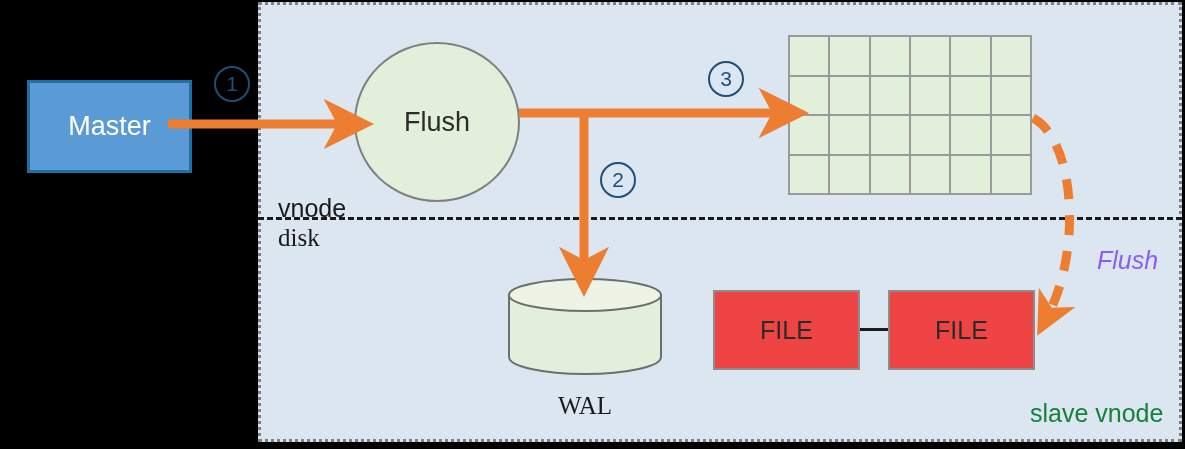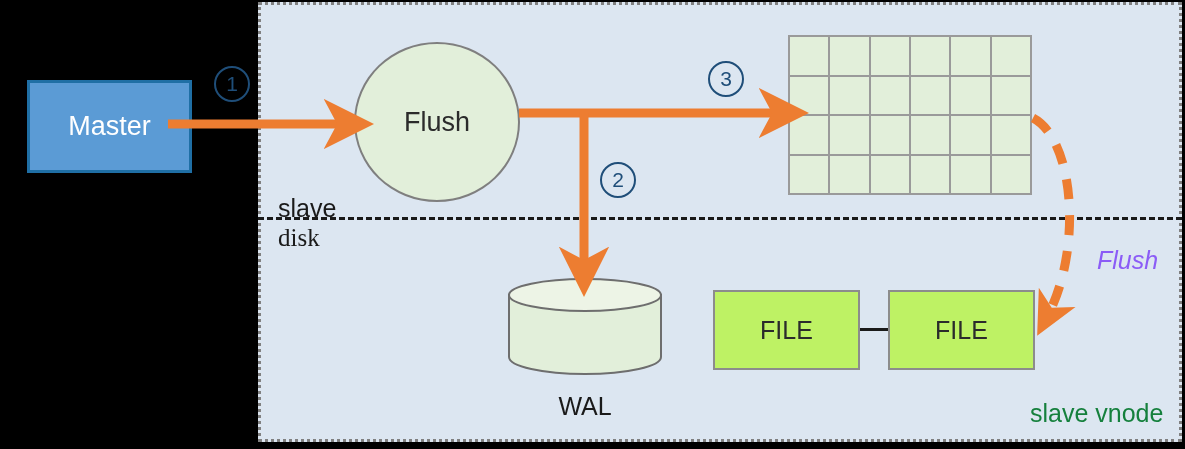--- a/index.html
+++ b/index.html
@@ -94,29 +94,30 @@
     height: 98px;
   }
   #wal-label {
     position: absolute;
     left: 508px;
     top: 392px;
     width: 154px;
     text-align: center;
     font-size: 25px;
     color: #1A1A1A;
+    font-family: Liberation Serif, serif;
   }
 
   
   .file-box {
     position: absolute;
     top: 290px;
     width: 147px;
     height: 80px;
-    background: #bef264;
+    background: #ef4444;
     border: 2px solid #8C8C8C;
     box-sizing: border-box;
     display: flex;
     align-items: center;
     justify-content: center;
     font-size: 25px;
     color: #2B2B2B;
   }
   #file-box-1 { left: 713px; }
   #file-box-2 { left: 888px; }
@@ -250,21 +251,21 @@
 
   <div id="file-link"></div>
   <div class="file-box" id="file-box-1">
     <span>FILE</span>
   </div>
   <div class="file-box" id="file-box-2">
     <span>FILE</span>
   </div>
 
   <div id="memory-disk-divider"></div>
-  <div id="memory-label">slave</div>
+  <div id="memory-label">vnode</div>
   <div id="disk-label">disk</div>
 
   <svg id="arrow-layer" viewBox="0 0 1185 449">
     <defs>
       <marker id="ah" markerWidth="6" markerHeight="6" refX="2.6" refY="3" orient="auto" markerUnits="strokeWidth">
         <path d="M0,0.2 L5.6,3 L0,5.8 L1.5,3 Z" fill="#ED7D31"></path>
       </marker>
       <marker id="ah2" markerWidth="5" markerHeight="5" refX="2.2" refY="2.5" orient="auto" markerUnits="strokeWidth">
         <path d="M0,0.2 L4.8,2.5 L0,4.8 L1.3,2.5 Z" fill="#ED7D31"></path>
       </marker>

